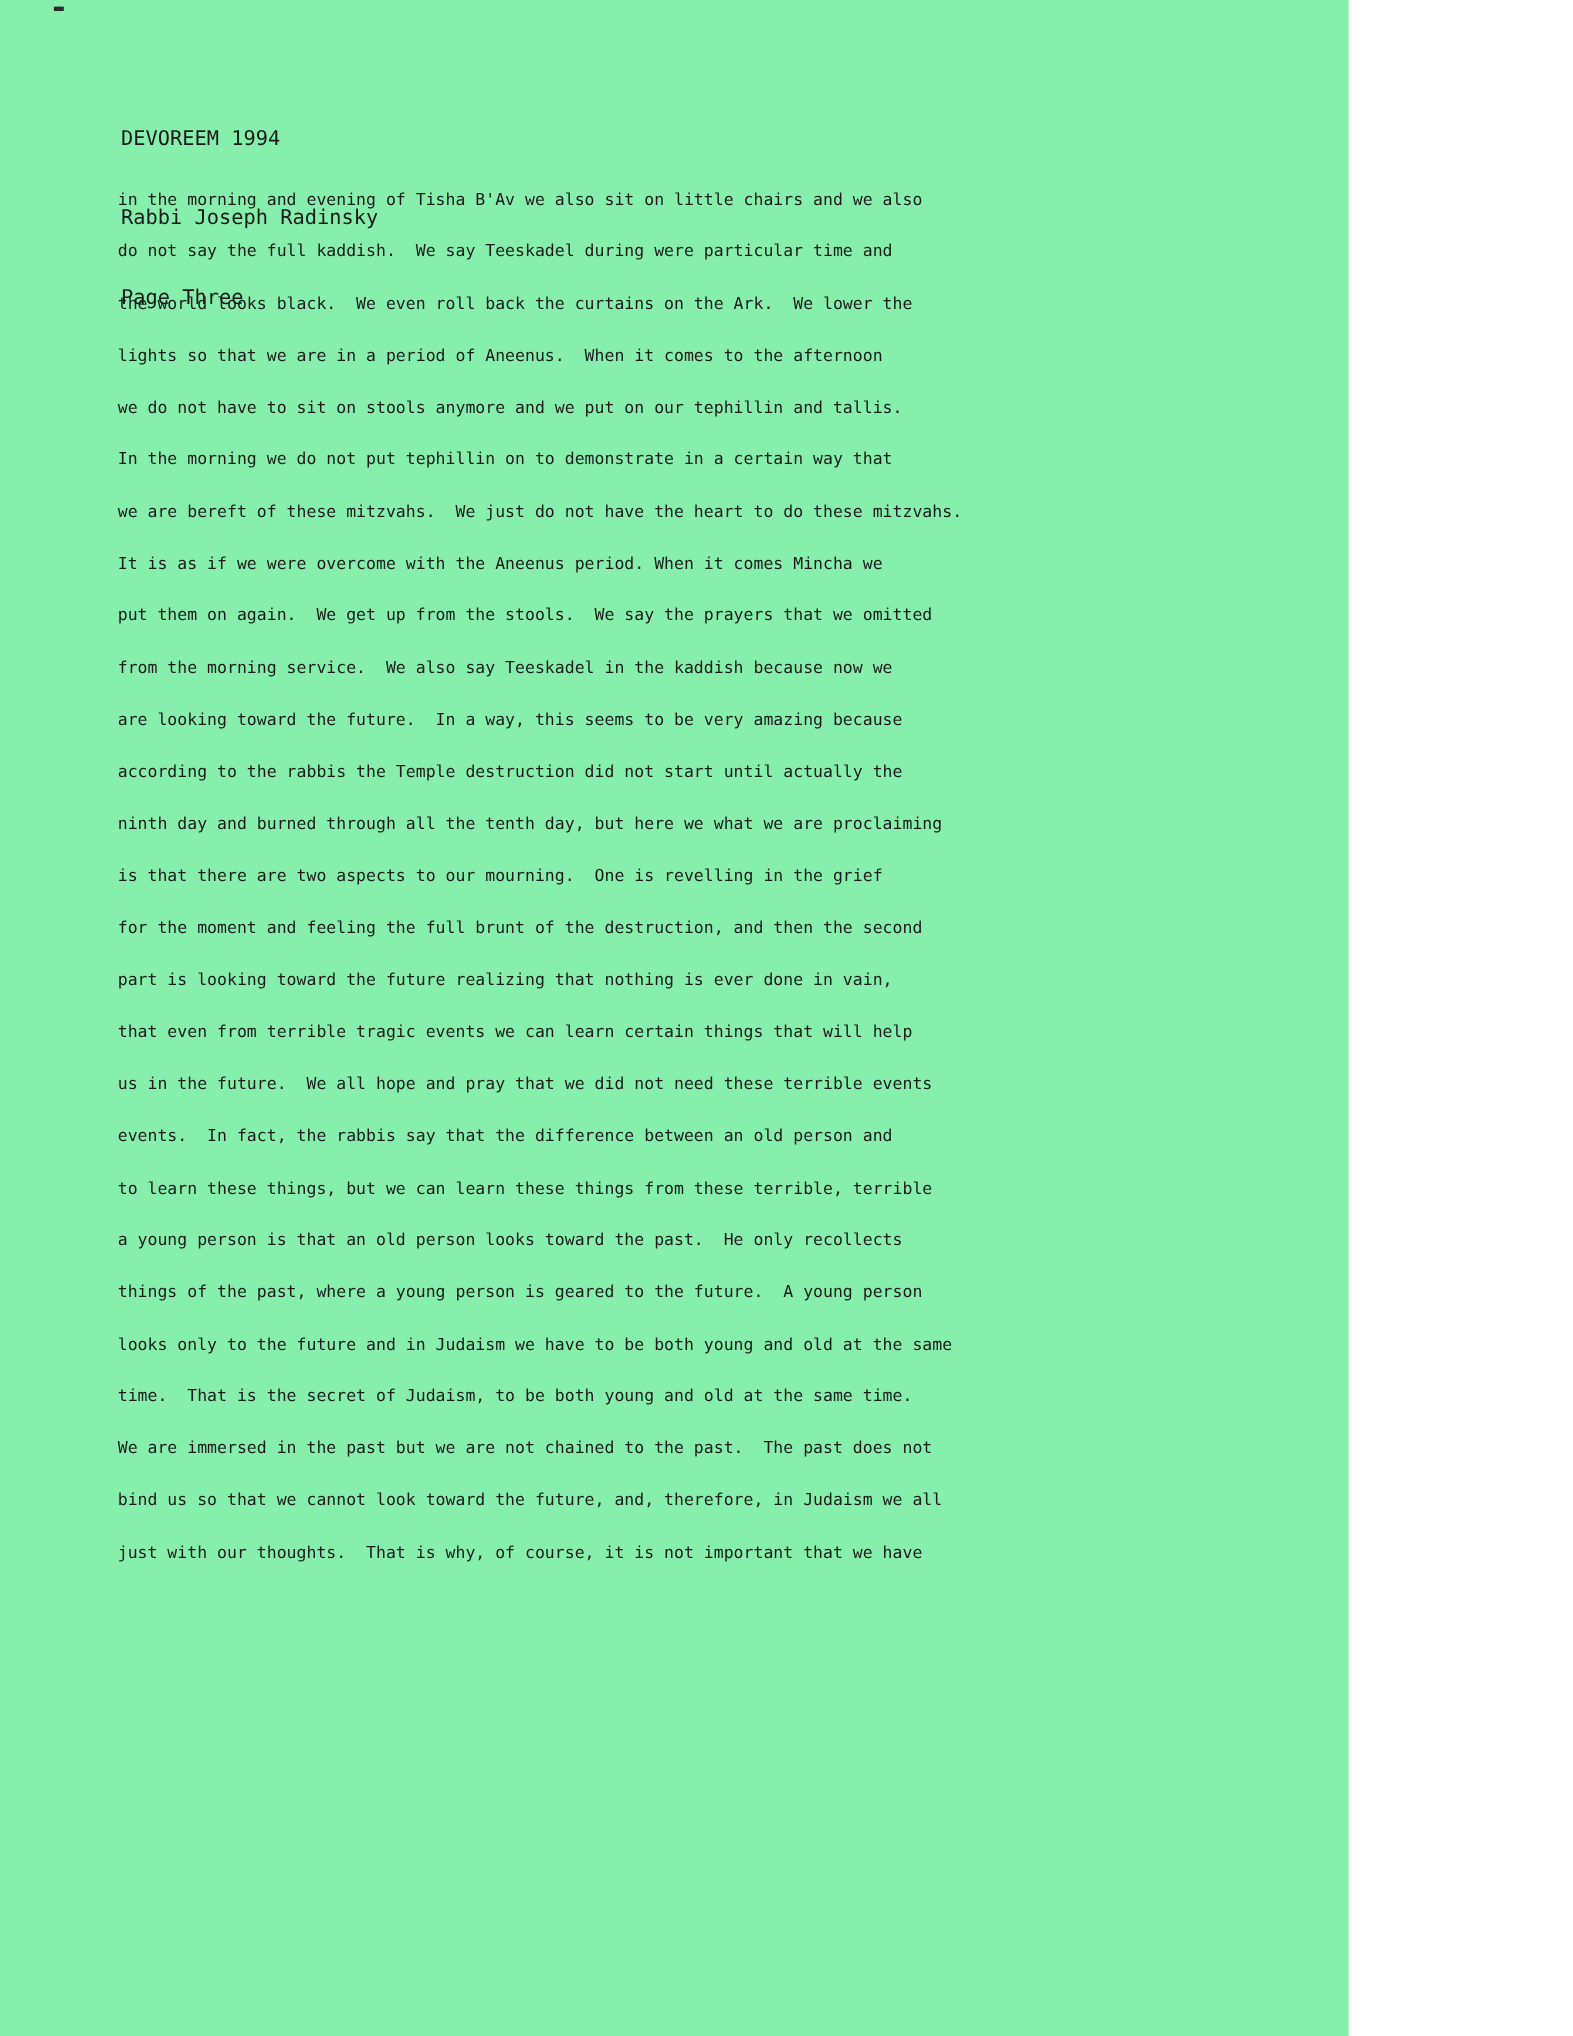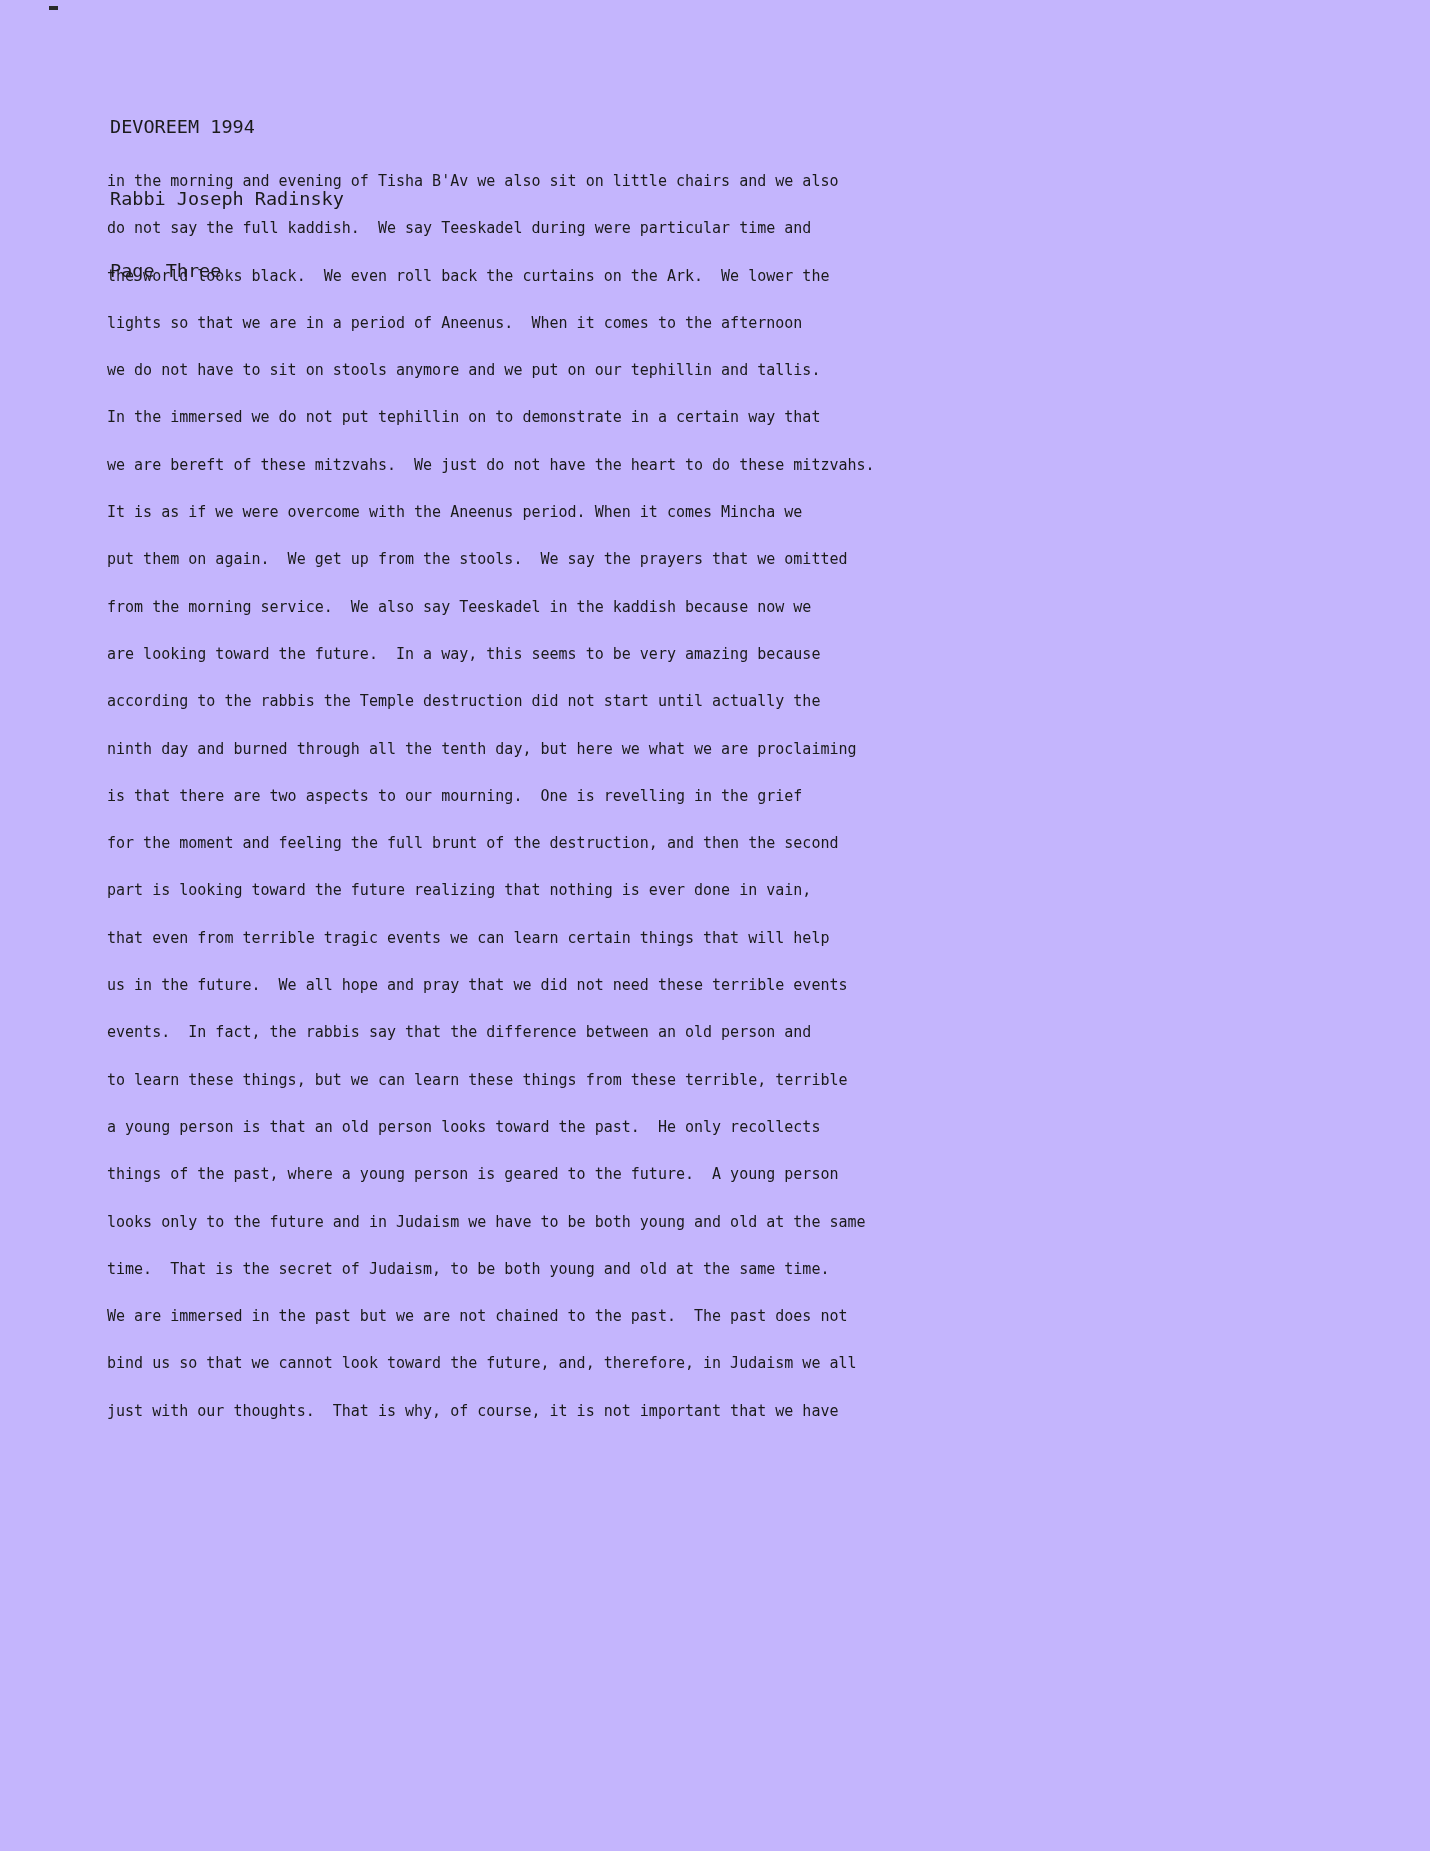--- a/index.html
+++ b/index.html
@@ -2,23 +2,23 @@
 <html><head>
 <meta charset="utf-8">
 <style>
   html, body {
     margin: 0;
     padding: 0;
     background: #ffffff;
   }
   .page {
     position: relative;
-    width: 1430px;
+    width: 1226px;
     height: 1851px;
-    background: #c4b5fd;
+    background: #86efac;
     overflow: hidden;
     font-family: "DejaVu Sans Mono", "Liberation Mono", monospace;
     color: #1b1b1b;
   }
   .artifact-mark {
     position: absolute;
     left: 49px;
     top: 6px;
     width: 9px;
     height: 4px;
@@ -62,21 +62,21 @@
       <div class="body-line">in the morning and evening of Tisha B'Av we also sit on little chairs and we also</div>
 
       <div class="body-line">do not say the full kaddish.  We say Teeskadel during were particular time and</div>
 
       <div class="body-line">the world looks black.  We even roll back the curtains on the Ark.  We lower the</div>
 
       <div class="body-line">lights so that we are in a period of Aneenus.  When it comes to the afternoon</div>
 
       <div class="body-line">we do not have to sit on stools anymore and we put on our tephillin and tallis.</div>
 
-      <div class="body-line">In the immersed we do not put tephillin on to demonstrate in a certain way that</div>
+      <div class="body-line">In the morning we do not put tephillin on to demonstrate in a certain way that</div>
 
       <div class="body-line">we are bereft of these mitzvahs.  We just do not have the heart to do these mitzvahs.</div>
 
       <div class="body-line">It is as if we were overcome with the Aneenus period. When it comes Mincha we</div>
 
       <div class="body-line">put them on again.  We get up from the stools.  We say the prayers that we omitted</div>
 
       <div class="body-line">from the morning service.  We also say Teeskadel in the kaddish because now we</div>
 
       <div class="body-line">are looking toward the future.  In a way, this seems to be very amazing because</div>

